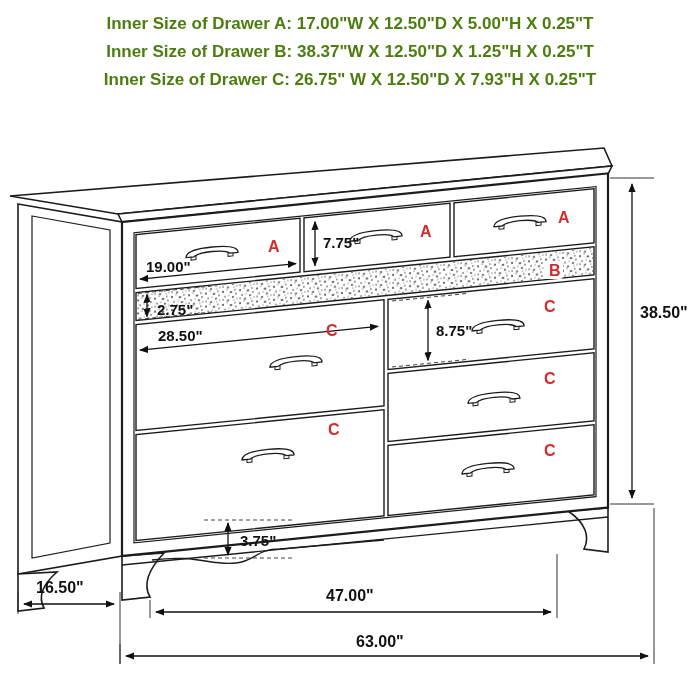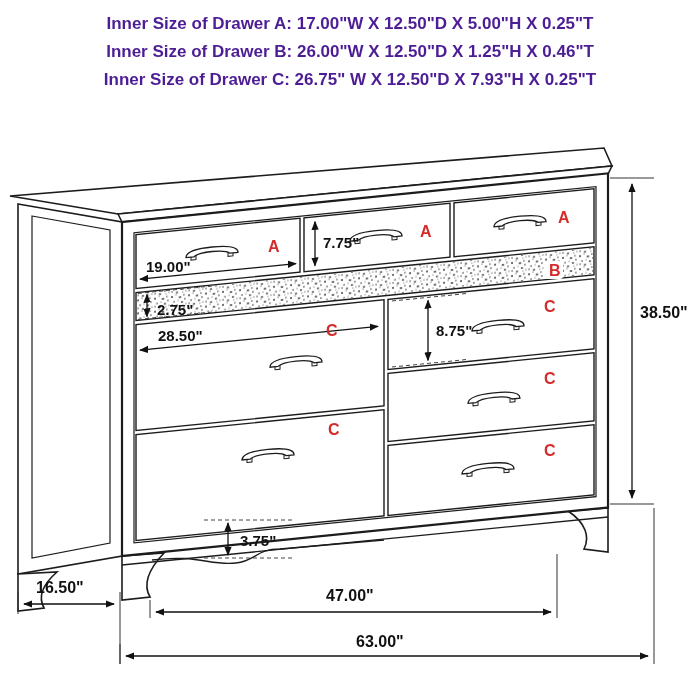--- a/index.html
+++ b/index.html
@@ -1,40 +1,40 @@
 <!DOCTYPE html>
 <html style="--label-red: #d42b2b; --line: #1c1c1c;"><head>
 <meta charset="utf-8">
 <style>
   html,body{margin:0;padding:0;background:#fff;}
   .page{position:relative;width:700px;height:700px;background:#fff;overflow:hidden;
         font-family:"Liberation Sans",sans-serif;}
   .header{position:absolute;top:10px;left:0;width:100%;text-align:center;
-          font-weight:bold;font-size:17px;line-height:28px;color:#4c1d95;}
+          font-weight:bold;font-size:17px;line-height:28px;color:#4d7c0f;}
   svg.diagram{position:absolute;top:0;left:0;}
   .fillw{fill:#ffffff;stroke:var(--line,#1c1c1c);stroke-width:1.6;}
   .frame{fill:#ffffff;stroke:var(--line,#1c1c1c);stroke-width:2.2;}
   .inner{fill:none;stroke:var(--line,#1c1c1c);stroke-width:1.2;}
   .drawer{fill:#ffffff;stroke:var(--line,#1c1c1c);stroke-width:1.4;}
   .ln{stroke:var(--line,#1c1c1c);stroke-width:1.3;fill:none;}
   .thin{stroke:#333;stroke-width:1;fill:none;}
   .dash{stroke:#444;stroke-width:1;stroke-dasharray:4 3;fill:none;}
   .dimline{stroke:#111;stroke-width:1.3;fill:none;}
   text.dim{font:bold 15px "Liberation Sans",sans-serif;fill:#111;}
   text.dimlg{font:bold 16px "Liberation Sans",sans-serif;fill:#111;}
   text.letter{font:bold 16px "Liberation Sans",sans-serif;fill:var(--label-red,#d42b2b);}
 </style>
 </head>
 <body>
 
 <div class="page">
 
   <div class="header">
     <div>Inner Size of Drawer A: 17.00"W X 12.50"D X 5.00"H X 0.25"T</div>
-    <div>Inner Size of Drawer B: 26.00"W X 12.50"D X 1.25"H X 0.46"T</div>
+    <div>Inner Size of Drawer B: 38.37"W X 12.50"D X 1.25"H X 0.25"T</div>
     <div>Inner Size of Drawer C: 26.75" W X 12.50"D X 7.93"H X 0.25"T</div>
   </div>
 
   <svg class="diagram" width="700" height="700" viewBox="0 0 700 700" xmlns="http://www.w3.org/2000/svg">
 
     <defs>
       <marker id="arr" viewBox="0 0 10 10" refX="9" refY="5" markerWidth="7" markerHeight="7" orient="auto-start-reverse">
         <path d="M0,1 L10,5 L0,9 Z" fill="#111"></path>
       </marker>
       <pattern id="glitter" width="17" height="13" patternUnits="userSpaceOnUse">

